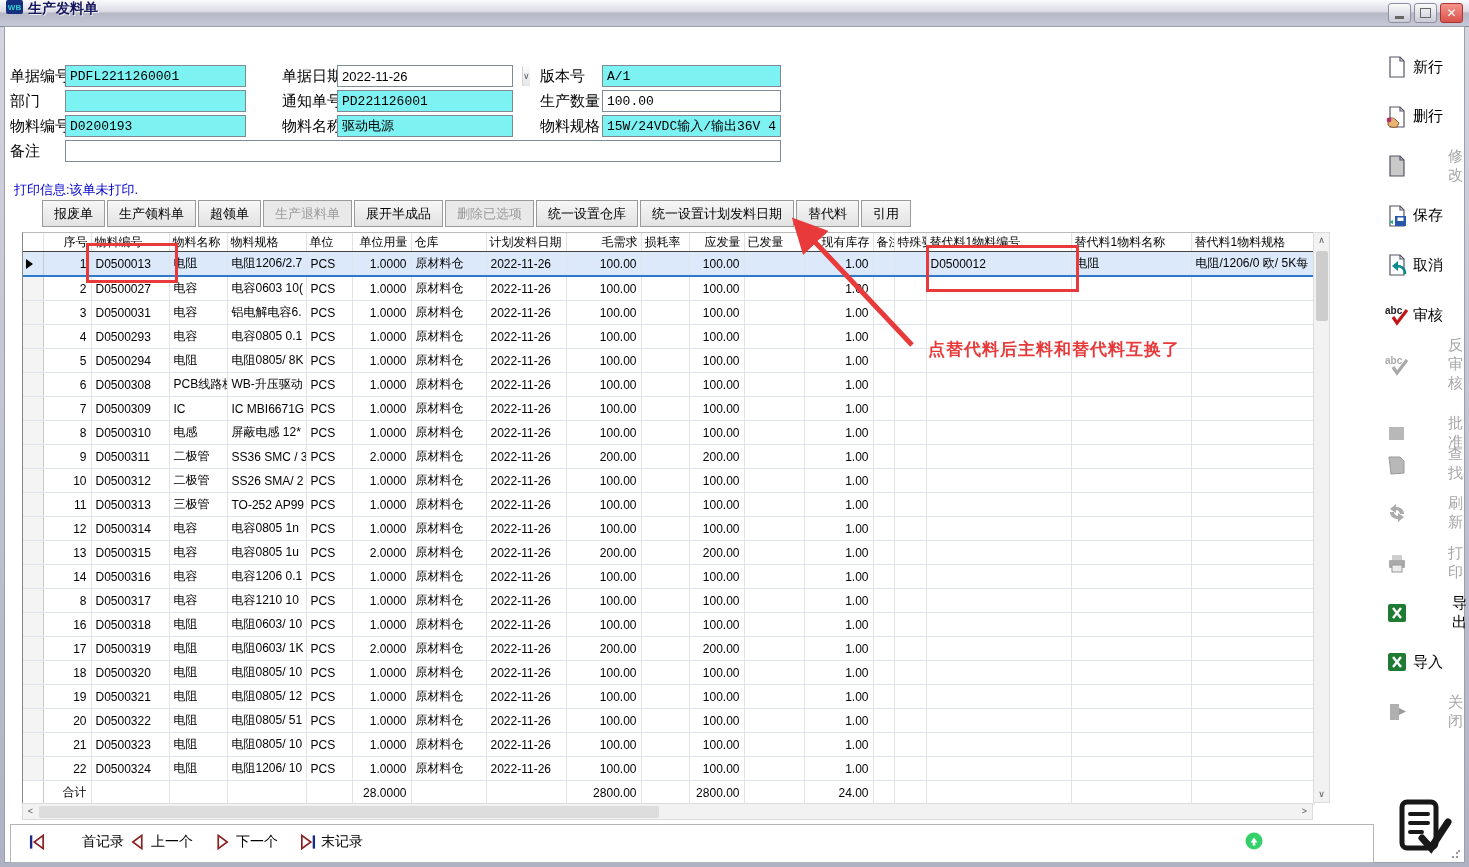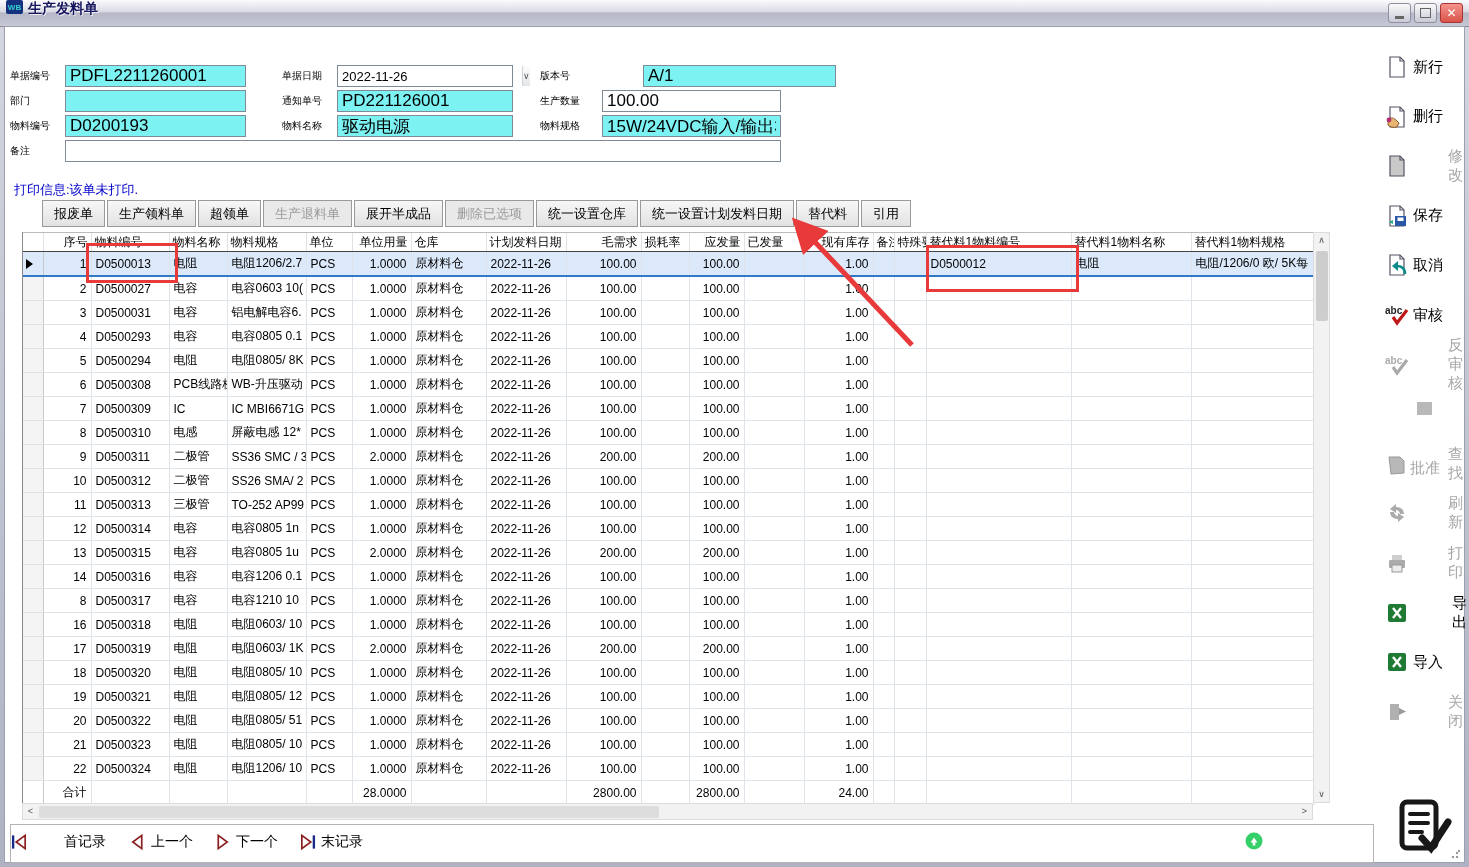--- a/index.html
+++ b/index.html
@@ -10,22 +10,22 @@
   .win-icon{width:17px;height:14px;margin:0 5px 0 6px;background:#14307e;border-radius:2px;color:#35cfcf;font-size:8px;font-weight:bold;display:flex;align-items:center;justify-content:center;letter-spacing:0;}
   .win-title{font-size:14px;font-weight:bold;color:#16165e;text-shadow:1px 1px 0 rgba(255,255,255,.7);}
   #win-controls{position:absolute;right:6px;top:3px;display:flex;gap:3px;}
   .wc-btn{width:21px;height:18px;border:1px solid #8e90a0;border-radius:3px;background:linear-gradient(180deg,#fafafa,#c9cbd6);display:flex;align-items:center;justify-content:center;font-size:10px;color:#444;line-height:1;}
   .wc-close{background:linear-gradient(180deg,#f4948c,#d9534a);color:#fff;font-weight:bold;font-size:12px;border-color:#a33;}
   .wc-min i{display:block;width:9px;height:3px;background:#666;margin-top:8px;}
   .wc-max i{display:block;width:9px;height:8px;border:1.5px solid #666;}
   
   #client{position:absolute;left:4px;top:26px;right:4px;bottom:4px;background:#fff;border:1px solid #9aa0ae;}
   
-  .flabel{position:absolute;font-size:10px;color:#000;height:22px;line-height:22px;}
-  .ffield{position:absolute;height:22px;box-sizing:border-box;border:1px solid #7e8a96;font-size:17px;padding:0 4px;font-family:Liberation Sans, sans-serif;background:#fff;outline:none;}
+  .flabel{position:absolute;font-size:15px;color:#000;height:22px;line-height:22px;}
+  .ffield{position:absolute;height:22px;box-sizing:border-box;border:1px solid #7e8a96;font-size:13px;padding:0 4px;font-family:Liberation Mono, monospace;background:#fff;outline:none;}
   .cyan{background:var(--field-cyan);}
   .drop-wrap{position:absolute;height:22px;box-sizing:border-box;border:1px solid #7e8a96;background:#fff;display:flex;}
   .drop-wrap input{flex:1;border:none;outline:none;font-size:13px;padding:0 4px;font-family:inherit;background:transparent;}
   .drop-btn{width:18px;border-left:1px solid #cfd4da;background:linear-gradient(180deg,#fcfcfc,#e4e6ea);display:flex;align-items:center;justify-content:center;font-size:9px;color:#555;}
   
   #print-info{position:absolute;left:14px;top:181px;font-size:13px;color:var(--print-info);}
   
   #toolbar{position:absolute;left:42px;top:200px;display:flex;gap:2px;}
   .tb-btn{height:27px;padding:0 11px;font-size:13px;font-family:Liberation Serif, serif;background:linear-gradient(180deg,#f7f7f7,#e2e2e2);border:1px solid #9a9a9a;color:#000;white-space:nowrap;}
   .tb-btn.disabled{color:#9b9b9b;background:#e9e9e9;}
@@ -97,21 +97,21 @@
   <div class="drop-wrap" style="left:337px;top:65px;width:176px;">
     <input value="2022-11-26" style="">
     <div class="drop-btn">∨</div>
   </div>
   <div class="flabel" style="left:282px;top:90px;">通知单号</div>
   <input class="ffield cyan" style="left: 337px; top: 90px; width: 176px;" value="PD221126001">
   <div class="flabel" style="left:282px;top:115px;">物料名称</div>
   <input class="ffield cyan" style="left: 337px; top: 115px; width: 176px;" value="驱动电源">
 
   <div class="flabel" style="left:540px;top:65px;">版本号</div>
-  <input class="ffield cyan" style="left: 602px; top: 65px; width: 193px; margin-left: 41px;" value="A/1">
+  <input class="ffield cyan" style="left: 602px; top: 65px; width: 179px;" value="A/1">
   <div class="flabel" style="left:540px;top:90px;">生产数量</div>
   <input class="ffield" style="left: 602px; top: 90px; width: 179px;" value="100.00">
   <div class="flabel" style="left:540px;top:115px;">物料规格</div>
   <input class="ffield cyan" style="left: 602px; top: 115px; width: 179px;" value="15W/24VDC输入/输出36V 400M">
 
   <div id="print-info">打印信息:该单未打印.</div>
 
   <div id="toolbar">
       <button class="tb-btn">报废单</button>
       <button class="tb-btn">生产领料单</button>
@@ -722,21 +722,21 @@
           </svg></span>
         <span>审核</span>
       </div>
       <div class="sb-item disabled" style="top: 349.6px;">
         <span class="sb-ico"><svg viewBox="0 0 24 24">
             <text x="0" y="11" font-size="10" font-weight="bold" fill="#aaa">abc</text>
             <path d="M8 14l4 6 10-13" stroke="#a9a9a9" stroke-width="3.2" fill="none"></path>
           </svg></span>
         <span>反审核</span>
       </div>
-      <div class="sb-item disabled" style="top: 396px; flex-direction: column;">
+      <div class="sb-item disabled" style="top: 418px;">
         <span class="sb-ico"><svg viewBox="0 0 24 24">
             <rect x="4" y="6" width="15" height="13" fill="#b8b8b8"></rect>
           </svg></span>
         <span>批准</span>
       </div>
       <div class="sb-item disabled" style="top: 448.8px;">
         <span class="sb-ico"><svg viewBox="0 0 24 24">
             <path d="M4 5h11l4 4v12l-13 1z" fill="#b8b8b8" stroke="#999"></path>
           </svg></span>
         <span>查找</span>
@@ -773,21 +773,21 @@
       <div class="sb-item disabled" style="top: 696.8px;">
         <span class="sb-ico"><svg viewBox="0 0 24 24">
             <path d="M5 4h9v16H5z" fill="#b0b0b0"></path>
             <path d="M14 8l7 3.5-7 3.5z" fill="#9a9a9a"></path>
           </svg></span>
         <span>关闭</span>
       </div>
     </div>
 
   <div id="navbar">
-      <div class="nav-item" style="left: 0; gap: 36px;">
+      <div class="nav-item" style="left: 18px; gap: 36px;">
         <svg viewBox="0 0 18 18">
           <rect x="1" y="2" width="2.5" height="14" fill="#1b2a8a"></rect>
           <path d="M15 2L5.5 9l9.5 7z" fill="#fff" stroke="var(--nav-arrow)" stroke-width="1.8"></path>
         </svg>
         <span>首记录</span>
       </div>
       <div class="nav-item" style="left: 118px;">
         <svg viewBox="0 0 18 18">
           <path d="M13.5 2L4 9l9.5 7z" fill="#fff" stroke="var(--nav-arrow)" stroke-width="1.8"></path>
         </svg>
@@ -815,20 +815,21 @@
 
   <svg id="app-logo" viewBox="0 0 64 64">
     <rect x="10" y="6" width="34" height="46" rx="5" fill="none" stroke="#181818" stroke-width="5"></rect>
     <path d="M18 18h18M18 27h18M18 36h12" stroke="#181818" stroke-width="4" stroke-linecap="round"></path>
     <path d="M30 42l9 10 17-26" stroke="#181818" stroke-width="7" fill="none" stroke-linecap="round"></path>
   </svg>
   <div id="grip"></div>
 
   <div class="anno-rect" style="left:86px;top:243px;width:86px;height:34px;"></div>
   <div class="anno-rect" style="left:926px;top:245px;width:147px;height:41px;"></div>
+  <div id="anno-note">点替代料后主料和替代料互换了</div>
   <svg id="anno-svg" width="1469" height="867">
     <defs>
       <marker id="ah" markerWidth="7" markerHeight="7" refX="5.2" refY="3.5" orient="auto">
         <polygon points="0,0 7,3.5 0,7" style="fill:var(--annotation-red)"></polygon>
       </marker>
     </defs>
     <line x1="912" y1="345" x2="798" y2="224" style="stroke:var(--annotation-red)" stroke-width="5" marker-end="url(#ah)"></line>
   </svg>
 </div>
 

